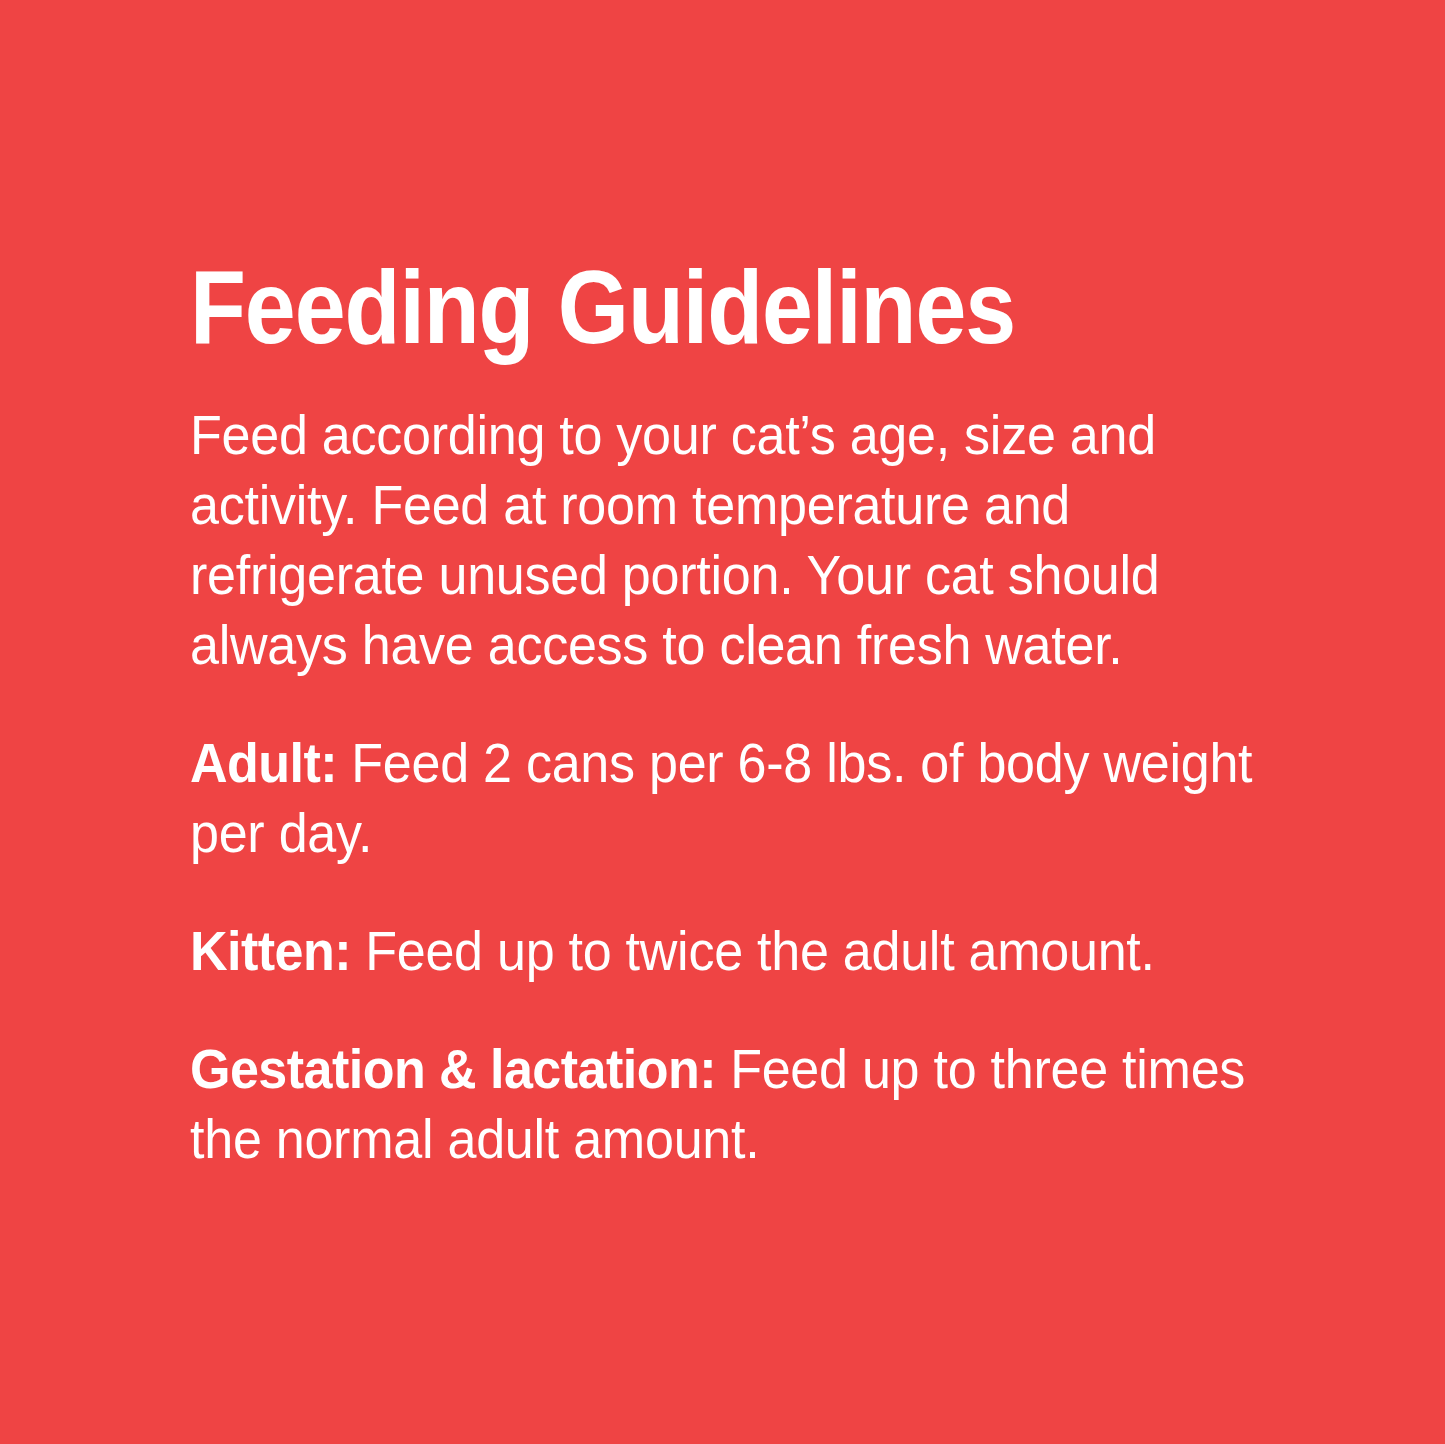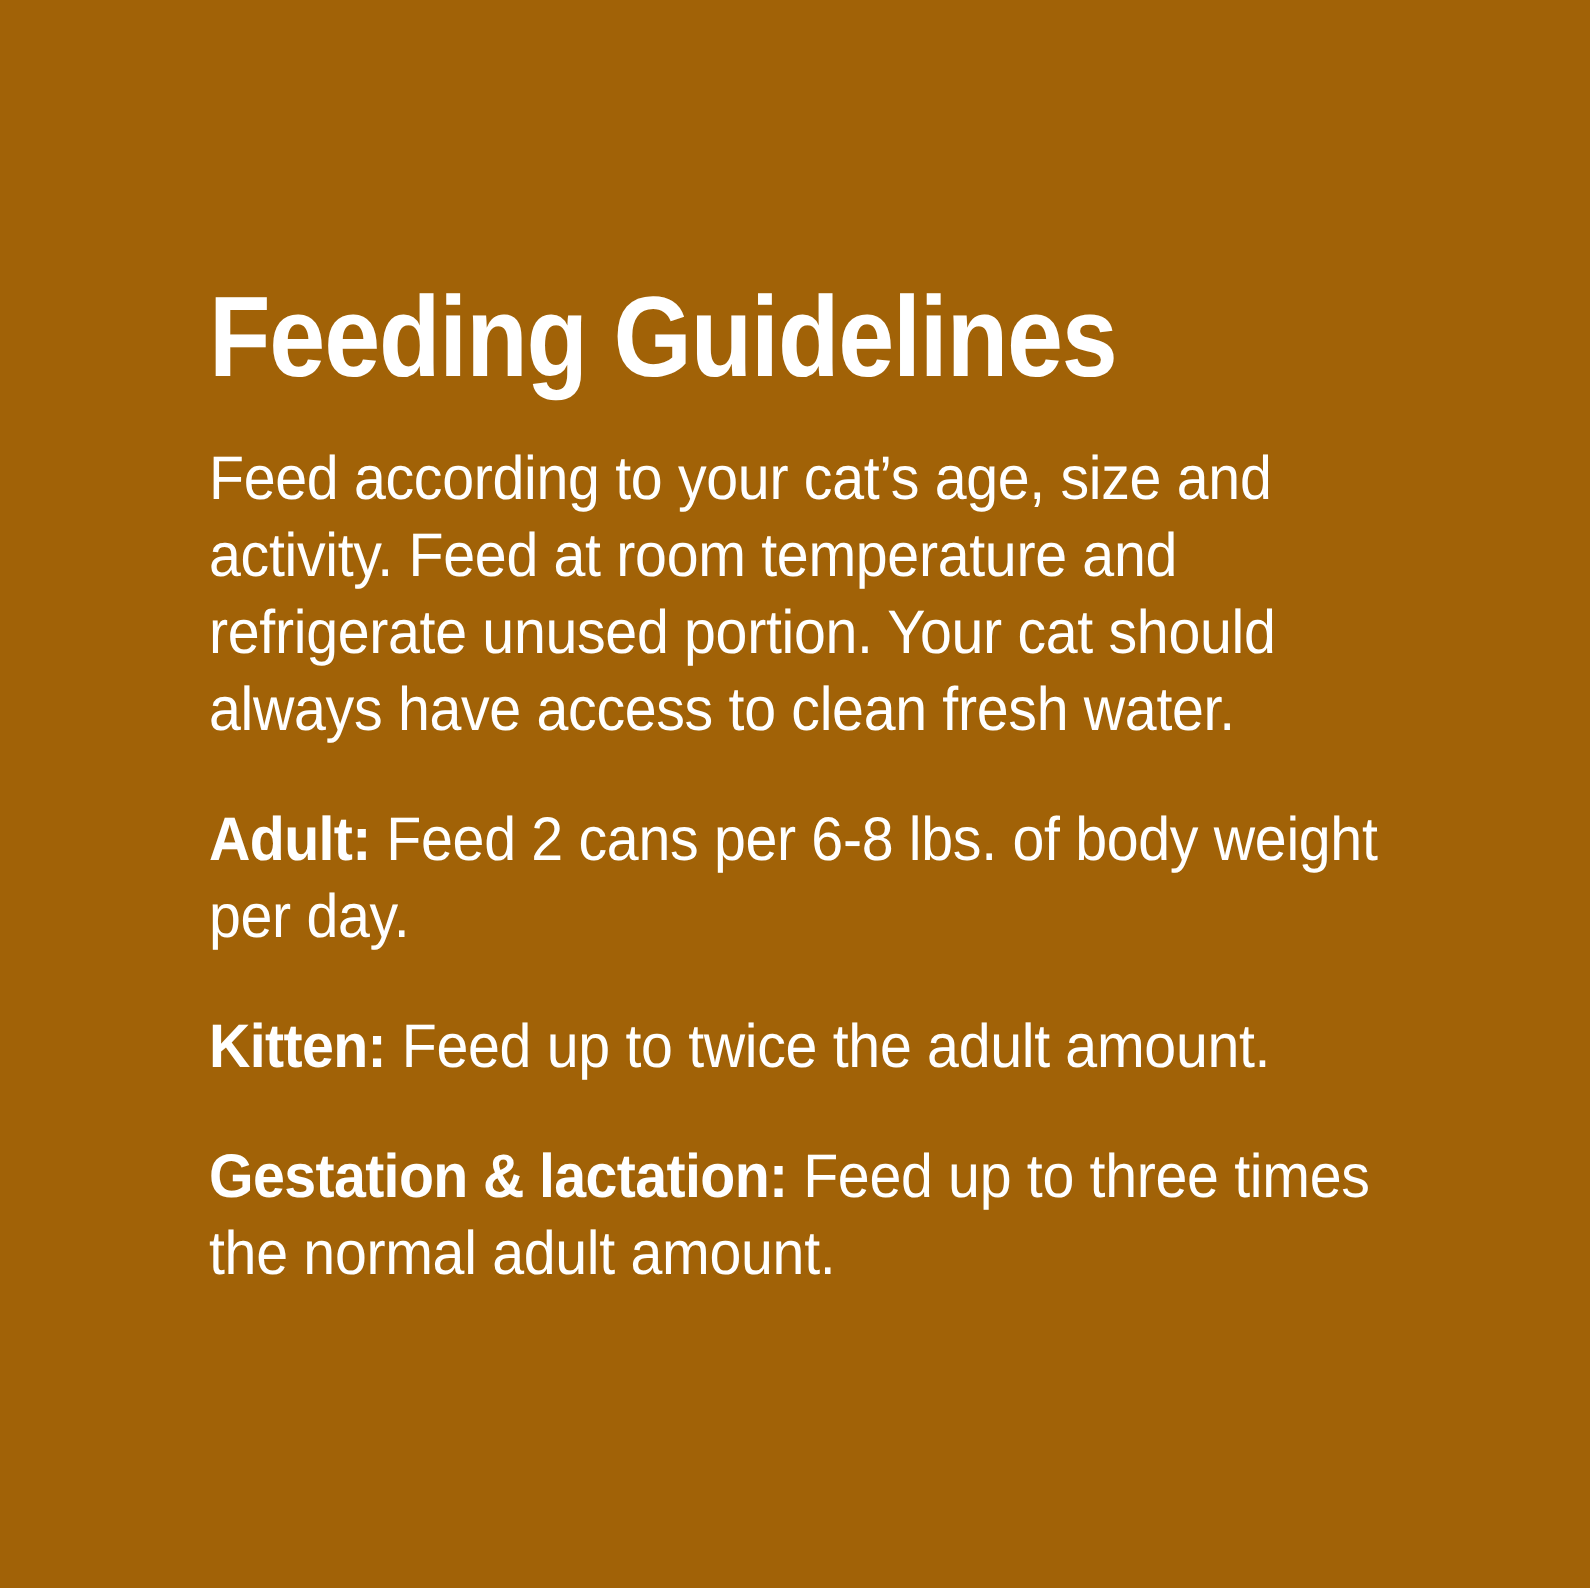--- a/index.html
+++ b/index.html
@@ -10,21 +10,21 @@
     width: 1445px;
     height: 1444px;
     background: #3a6fb0;
     font-family: "Liberation Sans", sans-serif;
     overflow: hidden;
   }
   .panel {
     position: relative;
     width: 1445px;
     height: 1444px;
-    background: #a16207;
+    background: #ef4444;
     box-sizing: border-box;
     padding: 0;
   }
   .content {
     position: absolute;
     left: 190px;
     top: 252px;
     width: 1085px;
   }
   .page-title {

